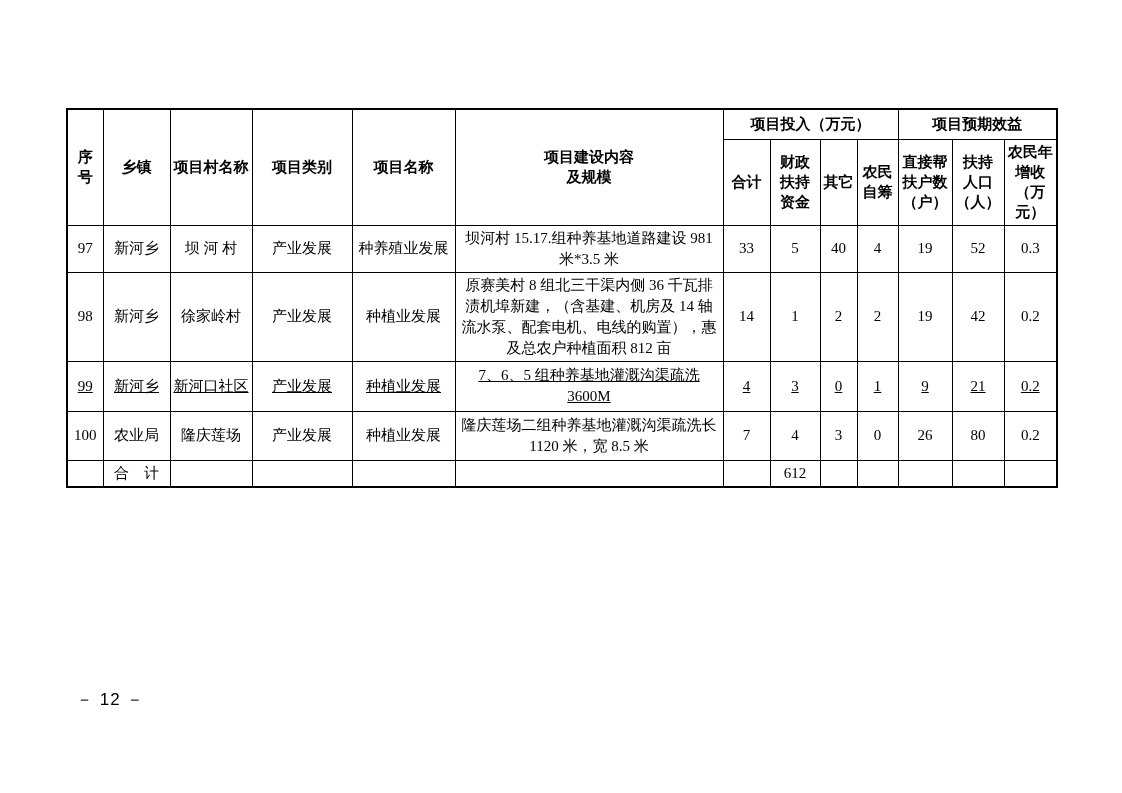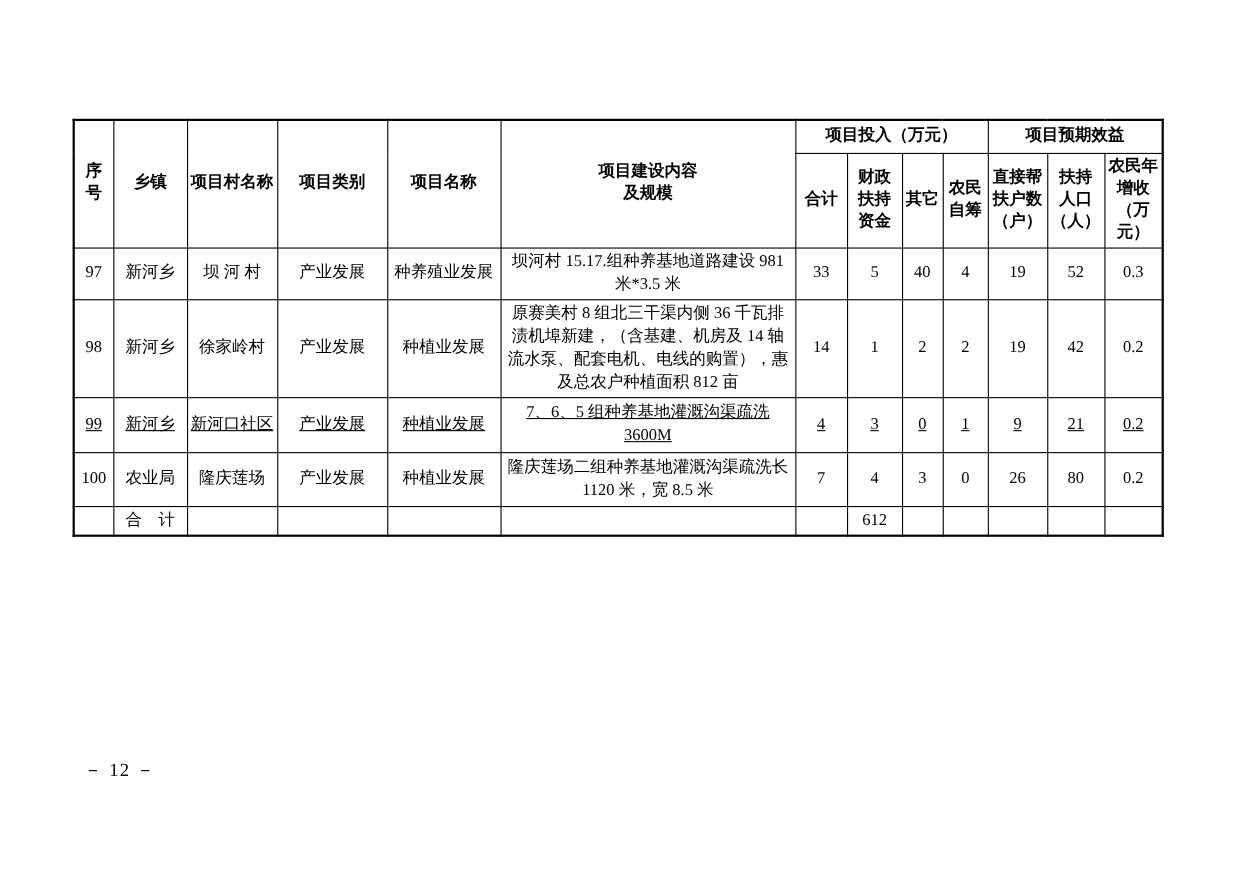--- a/index.html
+++ b/index.html
@@ -30,21 +30,21 @@
   }
   table.doc-table th,
   table.doc-table td {
     border: 1.5px solid #000;
     text-align: center;
     vertical-align: middle;
     padding: 2px 3px;
     overflow: hidden;
   }
   table.doc-table th {
-    font-family: Liberation Mono, monospace;
+    font-family: Liberation Serif, serif;
     font-weight: bold;
     font-size: 15px;
     line-height: 1.35;
     white-space: pre-line;
   }
   table.doc-table td {
     font-size: 15px;
     line-height: 1.4;
   }
   td.cell-content {
@@ -59,21 +59,21 @@
   tr.row-98           { height: 83px; }
   tr.row-99           { height: 50px; text-decoration: underline; }
   tr.row-100          { height: 49px; margin-left: 20px; }
   tr.row-total        { height: 22px; }
   .page-number {
     position: absolute;
     left: 76px;
     top: 688px;
     font-size: 17px;
     letter-spacing: 1px;
-    font-family: Liberation Serif, serif;
+    font-family: Liberation Sans, sans-serif;
     text-align: center;
   }
 </style>
 </head>
 <body>
 
 <div class="page">
 
   <table class="doc-table">
     <colgroup>

